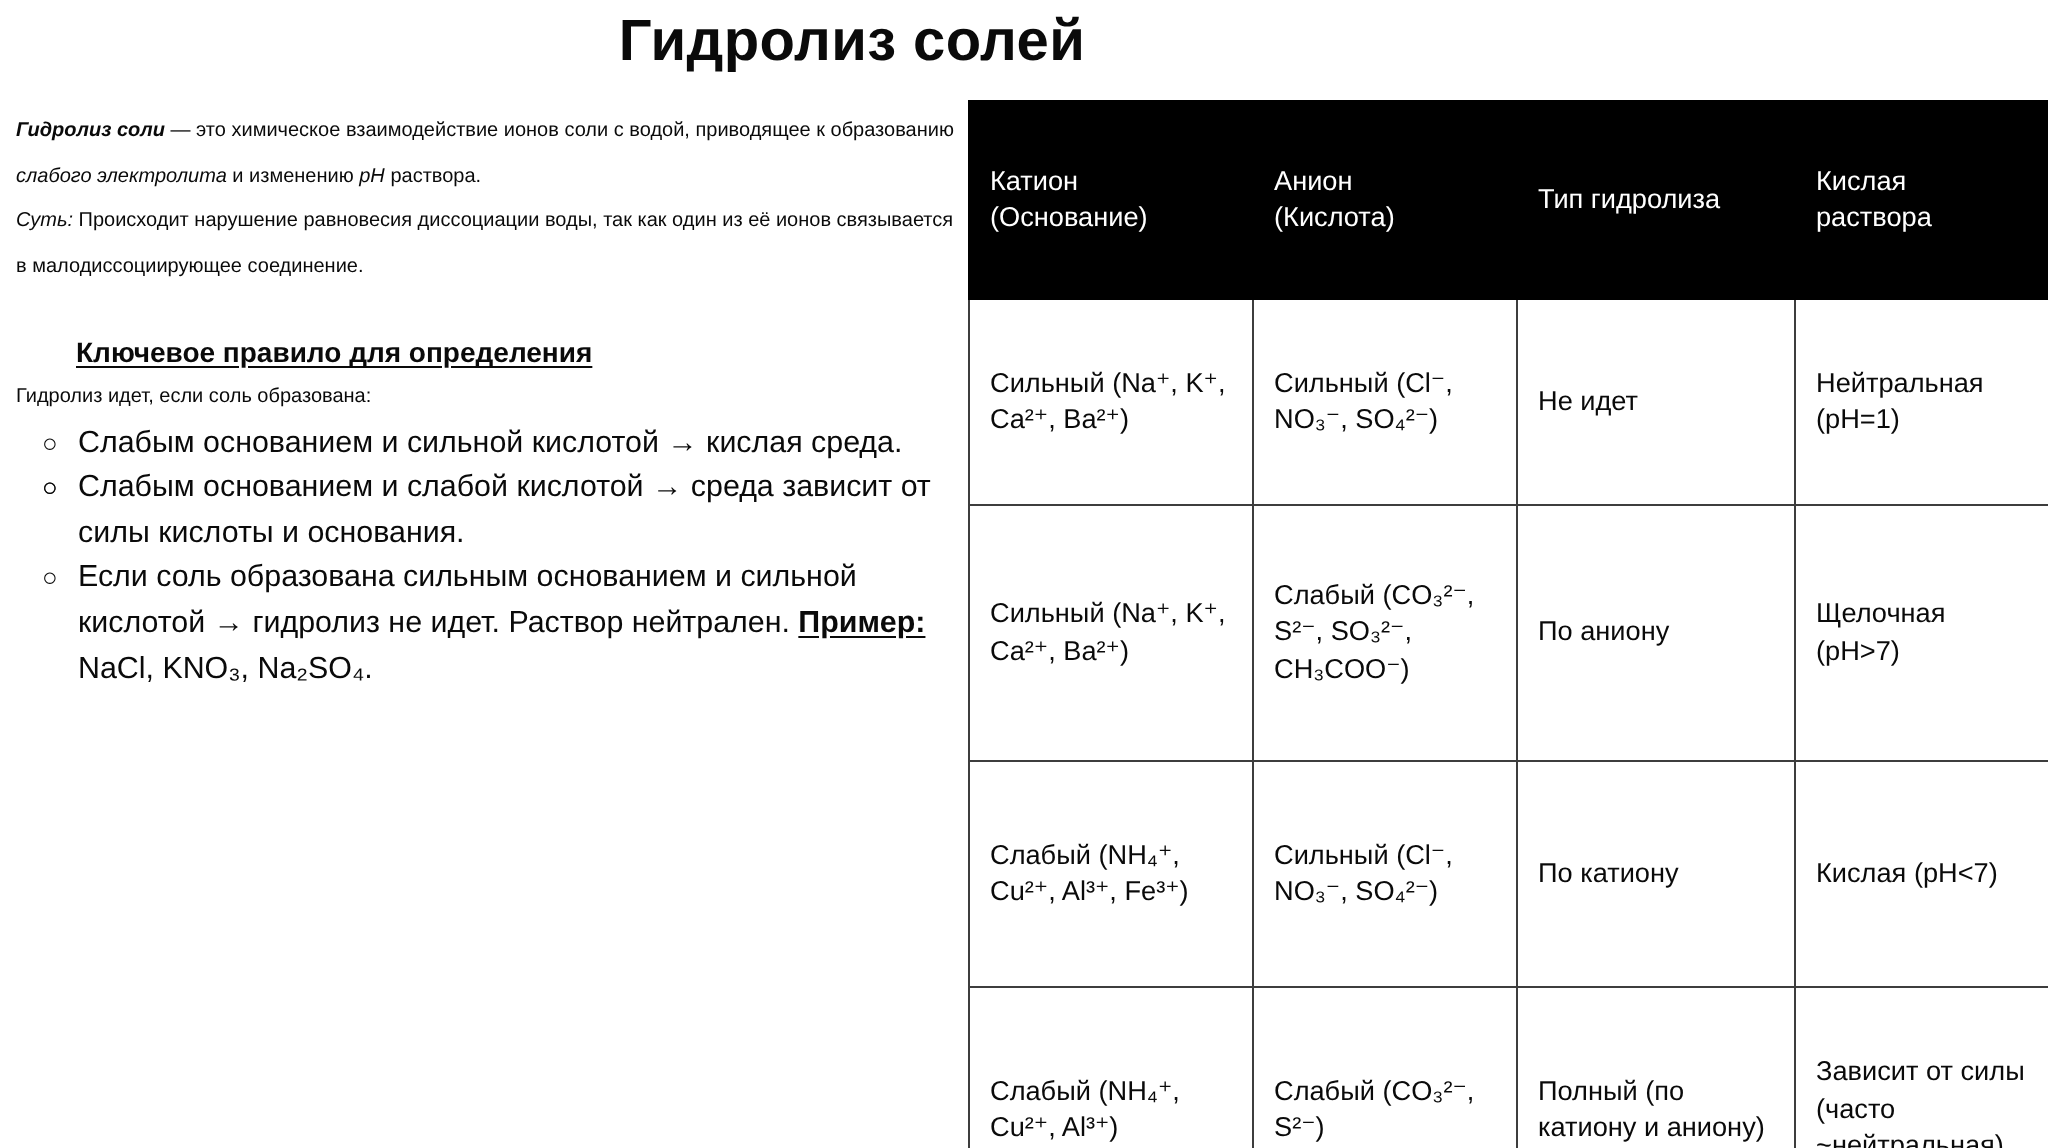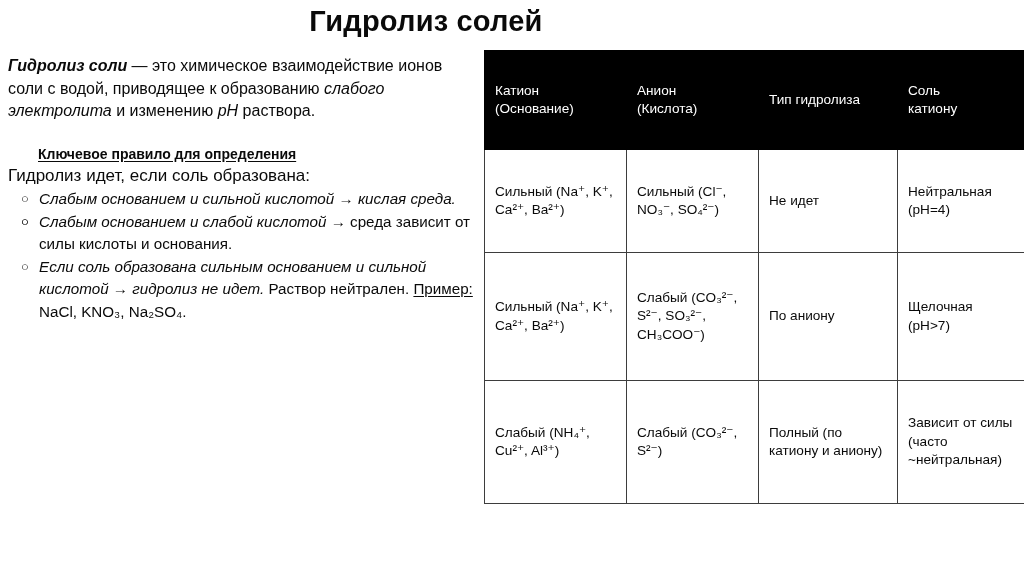--- a/index.html
+++ b/index.html
@@ -31,42 +31,42 @@
   }
 
   
   .left-col {
     position: absolute;
     left: 8px;
     top: 55px;
     width: 470px;
   }
   .para {
-    font-size: 16px;
+    font-size: 10px;
     line-height: 22.6px;
     margin: 0 0 0 0;
   }
   .para .bold-ital {
     font-weight: 700;
     font-style: italic;
   }
   .ital { font-style: italic; }
 
   .spacer-sm { height: 20px; }
 
   .rule-head {
     font-size: 14px;
     font-weight: 700;
     line-height: 22.6px;
     text-decoration: underline;
     text-underline-offset: 2px;
     margin-left: 30px;
   }
   .rule-intro {
-    font-size: 17px;
+    font-size: 10px;
     line-height: 22.6px;
   }
 
   ul.bullets {
     list-style: none;
     margin: 0;
     padding: 0;
   }
   ul.bullets > li {
     position: relative;
@@ -75,22 +75,22 @@
     line-height: 22.6px;
     margin: 0;
   }
   ul.bullets > li .marker {
     position: absolute;
     left: 13px;
     top: 0px;
     font-size: 13px;
     line-height: 22.6px;
   }
-  .li-ital { font-style: italic; }
-  .u { text-decoration: underline; text-underline-offset: 2px; }
+  .li-ital { }
+  .u { text-decoration: underline; text-underline-offset: 2px; font-weight: bold; }
 
   
   .table-wrap {
     position: absolute;
     left: 484px;
     top: 50px;
     width: 540px;
   }
   table.hyd {
     border-collapse: collapse;
@@ -131,20 +131,21 @@
 </head>
 <body>
 
 <div class="page-title">Гидролиз солей</div>
 
 <div class="left-col">
 
   <p class="para"><span class="bold-ital">Гидролиз соли</span> <span>—</span><span> это химическое взаимодействие ионов соли с водой, приводящее к образованию </span><span class="ital">слабого электролита</span><span> и изменению </span><span class="ital">pH</span><span> раствора.</span></p>
 
 
+  <p class="para"><span class="ital">Суть:</span><span> Происходит нарушение равновесия диссоциации воды, так как один из её ионов связывается в малодиссоциирующее соединение.</span></p>
 
   <div class="spacer-sm"></div>
 
   <div class="rule-head">Ключевое правило для определения</div>
   <div class="rule-intro">Гидролиз идет, если соль образована:</div>
 
   <ul class="bullets">
     <li>
       <span class="marker">○</span>
       <span class="li-ital">Слабым основанием и сильной кислотой → кислая среда.</span>
@@ -178,38 +179,44 @@
           <div>(Основание)</div>
         </th>
         <th>
           <div>Анион</div>
           <div>(Кислота)</div>
         </th>
         <th class="mid">
           <div>Тип гидролиза</div>
         </th>
         <th>
-          <div>Соль</div>
-          <div>катиону</div>
+          <div>Кислая</div>
+          <div>раствора</div>
         </th>
       </tr>
     </thead>
     <tbody>
       <tr class="r1">
         <td>Сильный (Na⁺, K⁺, Ca²⁺, Ba²⁺)</td>
         <td>Сильный (Cl⁻, NO₃⁻, SO₄²⁻)</td>
         <td>Не идет</td>
-        <td>Нейтральная (pH=4)</td>
+        <td>Нейтральная (pH=1)</td>
       </tr>
       <tr class="r2">
         <td>Сильный (Na⁺, K⁺, Ca²⁺, Ba²⁺)</td>
         <td>Слабый (CO₃²⁻, S²⁻, SO₃²⁻, CH₃COO⁻)</td>
         <td>По аниону</td>
         <td>Щелочная (pH&gt;7)</td>
       </tr>
+      <tr class="r3">
+        <td>Слабый (NH₄⁺, Cu²⁺, Al³⁺, Fe³⁺)</td>
+        <td>Сильный (Cl⁻, NO₃⁻, SO₄²⁻)</td>
+        <td>По катиону</td>
+        <td>Кислая (pH&lt;7)</td>
+      </tr>
       <tr class="r4">
         <td>Слабый (NH₄⁺, Cu²⁺, Al³⁺)</td>
         <td>Слабый (CO₃²⁻, S²⁻)</td>
         <td>Полный (по катиону и аниону)</td>
         <td>Зависит от силы (часто ~нейтральная)</td>
       </tr>
     </tbody>
   </table>
 </div>
 

